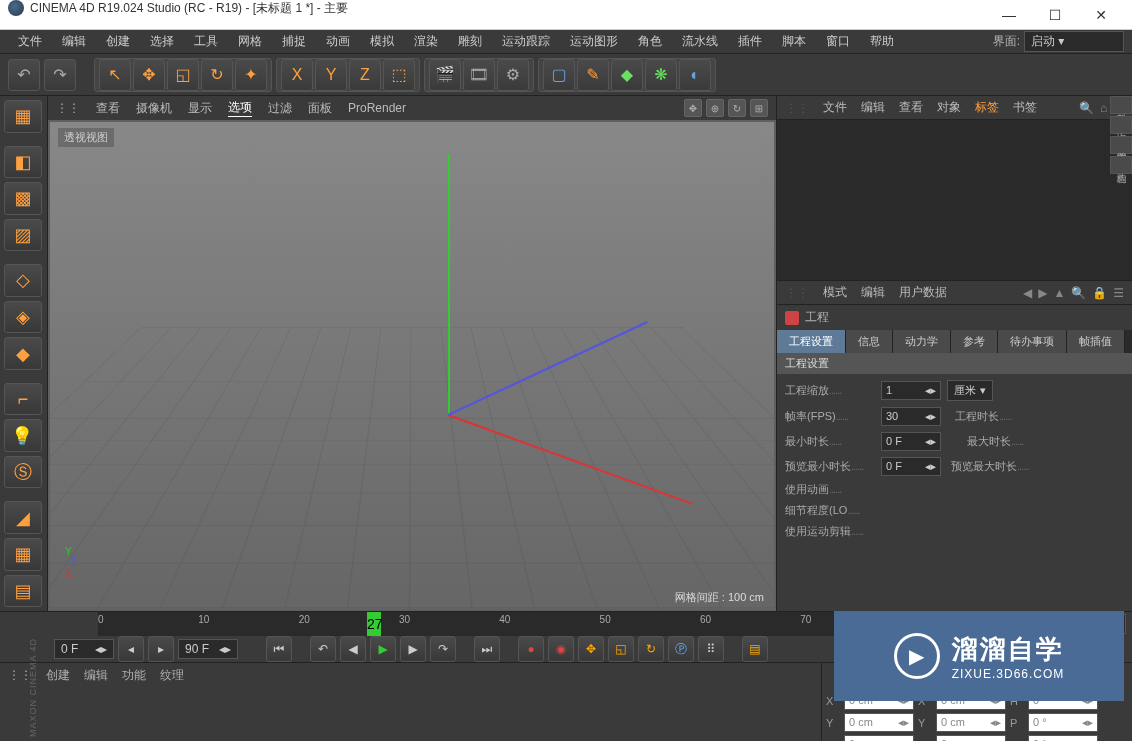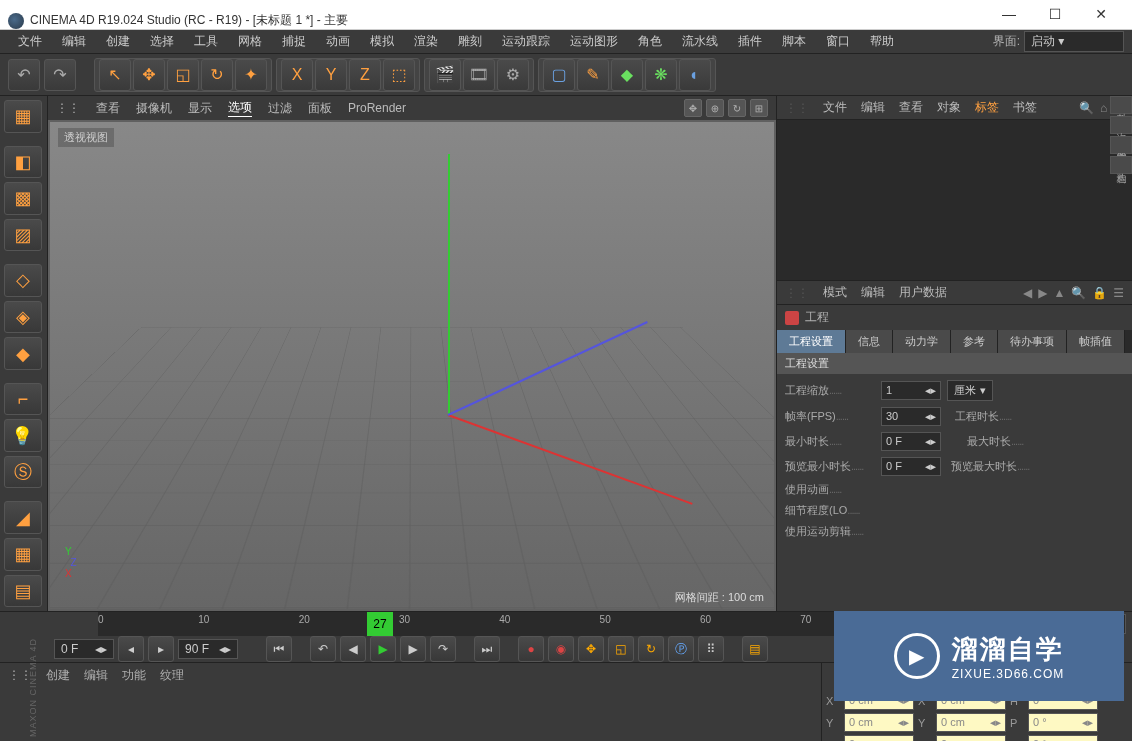--- a/index.html
+++ b/index.html
@@ -1,19 +1,19 @@
 <!DOCTYPE html>
 <html><head>
 <meta charset="utf-8">
 <style>
 * { margin: 0; padding: 0; box-sizing: border-box; font-family: "Microsoft YaHei", sans-serif; }
 body { width: 1132px; height: 741px; background: #3a3a3a; color: #b0b0b0; font-size: 12px; overflow: hidden; position: relative; }
 
 
-.titlebar { height: 30px; background: #fff; display: flex; align-items: flex-end; padding: 0 8px; color: #333; border-bottom: 1px solid #ccc; }
+.titlebar { height: 30px; background: #fff; display: flex; align-items: flex-start; padding: 0 8px; color: #333; border-bottom: 1px solid #ccc; }
 .titlebar .app-icon { width: 16px; height: 16px; background: radial-gradient(circle at 40% 40%, #4a6a8a, #2a3a4a); border-radius: 50%; margin-right: 6px; }
 .titlebar .win-controls { margin-left: auto; display: flex; gap: 0; }
 .titlebar .win-btn { width: 46px; height: 30px; display: flex; align-items: center; justify-content: center; color: #333; font-size: 14px; }
 
 
 .menubar { height: 24px; background: #3a3a3a; display: flex; align-items: center; padding: 0 8px; border-bottom: 1px solid #222; }
 .menubar .menu-item { padding: 2px 10px; color: #ccc; }
 .menubar .right-section { margin-left: auto; display: flex; align-items: center; gap: 4px; }
 .menubar .layout-select { background: #2a2a2a; border: 1px solid #555; color: #ccc; padding: 1px 20px 1px 6px; min-width: 100px; }
 
@@ -76,36 +76,36 @@
 .attr-row .label::after { content: "......"; color: #666; letter-spacing: -1px; }
 .attr-row .field { background: #2a2a2a; border: 1px solid #555; padding: 2px 4px; color: #ccc; min-width: 60px; display: flex; justify-content: space-between; }
 .attr-row .select { background: #2a2a2a; border: 1px solid #555; padding: 2px 6px; color: #ccc; position: relative; }
 .attr-row .select::after { content: "▾"; margin-left: 4px; }
 .scale-btn { width: 200px; padding: 4px; background: linear-gradient(#555,#444); border: 1px solid #666; border-radius: 10px; text-align: center; color: #ccc; margin: 4px 0; }
 
 
 .timeline-area { height: 130px; background: #3a3a3a; border-top: 1px solid #222; display: flex; flex-direction: column; }
 .time-ruler { height: 24px; background: #2a2a2a; position: relative; margin-left: 50px; margin-right: 50px; }
 .time-ruler .tick { position: absolute; top: 2px; font-size: 10px; color: #aaa; }
-.time-ruler .playhead { position: absolute; top: 0; width: 26px; height: 100%; background: #3c3; color: #000; font-size: 12px; text-align: center; line-height: 24px; }
+.time-ruler .playhead { position: absolute; top: 0; width: 14px; height: 100%; background: #3c3; color: #000; font-size: 14px; text-align: center; line-height: 24px; }
 .time-controls { height: 32px; display: flex; align-items: center; gap: 4px; padding: 0 8px; }
 .time-field { background: #2a2a2a; border: 1px solid #555; padding: 2px 6px; color: #ccc; min-width: 60px; display: flex; justify-content: space-between; }
 .play-btn { width: 26px; height: 26px; background: linear-gradient(#4a4a4a,#383838); border: 1px solid #555; border-radius: 3px; display: flex; align-items: center; justify-content: center; color: #ccc; font-size: 12px; }
 .play-btn.green { color: #3c3; }
 .play-btn.yellow { color: #fa0; }
 .play-btn.blue { color: #6af; }
 .play-btn.red { color: #d44; }
 
 .material-panel { display: flex; border-top: 1px solid #222; flex: 1; }
 .mat-section { flex: 1; border-right: 1px solid #222; }
 .mat-menubar { height: 24px; display: flex; align-items: center; gap: 14px; padding: 0 8px; }
 .coord-section { width: 310px; padding: 4px; }
 .coord-row { display: flex; align-items: center; gap: 4px; margin-bottom: 3px; font-size: 11px; }
 .coord-row .axis-lbl { width: 14px; color: #999; }
-.coord-row .cf { background: #fef9c3; border: 1px solid #555; padding: 2px 4px; color: #888; width: 70px; display: flex; justify-content: space-between; }
+.coord-row .cf { background: #ffffff; border: 1px solid #555; padding: 2px 4px; color: #888; width: 70px; display: flex; justify-content: space-between; }
 
 
 .side-tabs { position: absolute; right: 0; top: 96px; width: 22px; display: flex; flex-direction: column; }
 .side-tab { writing-mode: vertical-rl; padding: 8px 3px; background: #4a4a4a; border: 1px solid #555; color: #999; font-size: 10px; margin-bottom: 2px; }
 
 
 .watermark { position: absolute; right: 8px; bottom: 40px; width: 290px; height: 90px; background: #4a6b96; display: flex; align-items: center; justify-content: center; color: #fff; gap: 12px; }
 .watermark .play-circle { width: 46px; height: 46px; border: 3px solid #fff; border-radius: 50%; display: flex; align-items: center; justify-content: center; font-size: 20px; }
 .watermark .wm-text { display: flex; flex-direction: column; }
 .watermark .wm-text .big { font-size: 26px; font-weight: bold; letter-spacing: 2px; }

